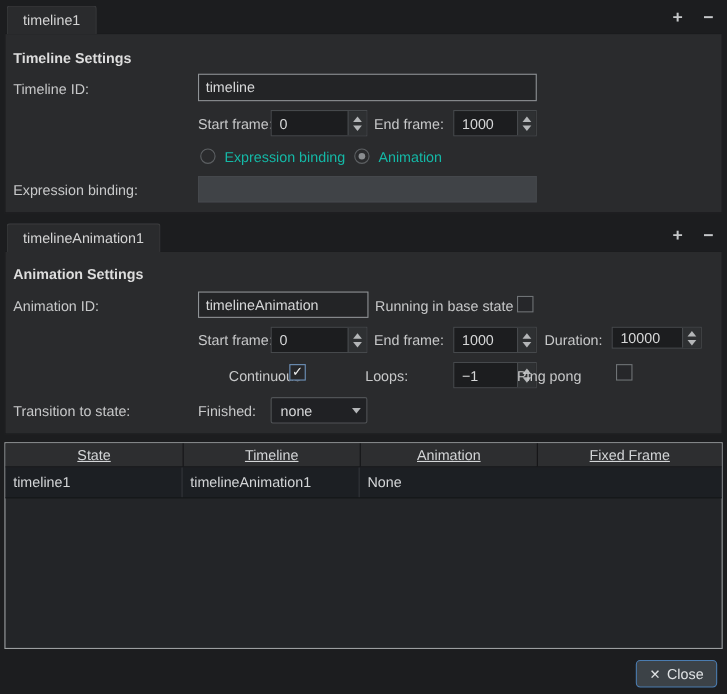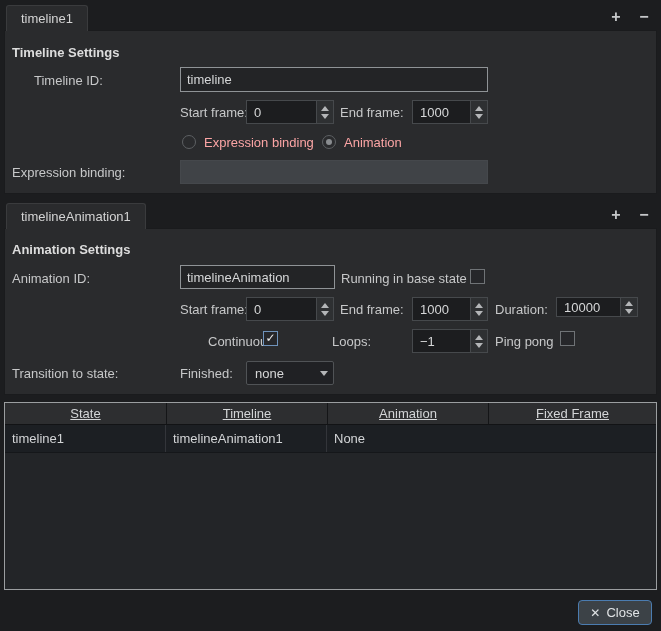--- a/index.html
+++ b/index.html
@@ -20,21 +20,21 @@
     padding:0 14px; height:26px; line-height:25px;
     color:#d4d4d4; z-index:2;
   }
   .toolbtn {
     position:absolute; width:22px; height:20px; text-align:center;
     color:#c6c8ca; font-size:16px; line-height:20px; cursor:default;
     font-weight:bold; z-index:3;
   }
   .sect-title { position:absolute; font-weight:bold; color:#dddddd; }
   .lbl { position:absolute; color:#c7c8c9; white-space:nowrap; }
-  .lbl-disabled { color:#fca5a5; }
+  .lbl-disabled { color:#14b8a6; }
   .lineedit {
     position:absolute; background:#232426; border:1px solid #8f9396;
     color:#d6d7d8; padding:0 6px; font-size:13px;
     font-family:"Liberation Sans","DejaVu Sans",sans-serif; outline:none;
   }
   .lineedit:disabled, .lineedit.disabled {
     background:#404347; border:1px solid #45484c; color:#9a9c9e;
   }
   .spin {
     position:absolute; background:#1c1d1f; border:1px solid #46494c;
@@ -96,21 +96,21 @@
 <div id="window">
 
   <div class="tab" style="left:6px; top:5px;">timeline1</div>
   <div class="toolbtn" style="left:605px; top:7px;">+</div>
   <div class="toolbtn" style="left:633px; top:7px;">−</div>
 
   <div class="pane" style="top:30px; height:164px;"></div>
 
   <div class="sect-title" style="left:12px; top:45px;">Timeline Settings</div>
 
-  <div class="lbl" style="left:12px; top:73px;margin-left:22px;">Timeline ID:</div>
+  <div class="lbl" style="left:12px; top:73px;">Timeline ID:</div>
   <input class="lineedit" style="left: 180px; top: 67px; width: 308px; height: 25px;" value="timeline">
 
   <div class="lbl" style="left:180px; top:105px;">Start frame:</div>
   <div class="spin" style="left:246px; top:100px; width:88px; height:24px;">
     <span class="val">0</span>
     <span class="arrows">
       <span class="tri-up"></span>
       <span class="tri-down"></span>
     </span>
   </div>
@@ -176,21 +176,21 @@
     <span>✓</span>
   </div>
   <div class="lbl" style="left:332px; top:334px;">Loops:</div>
   <div class="spin" style="left:412px; top:329px; width:76px; height:24px;">
     <span class="val">−1</span>
     <span class="arrows">
       <span class="tri-up"></span>
       <span class="tri-down"></span>
     </span>
   </div>
-  <div class="lbl" style="left:495px; top:334px;">Ping pong</div>
+  <div class="lbl" style="left:470px; top:334px;">Ping pong</div>
   <div class="checkbox" style="left:560px; top:331px;"></div>
 
   <div class="lbl" style="left:12px; top:366px;">Transition to state:</div>
   <div class="lbl" style="left:180px; top:366px;">Finished:</div>
   <div class="combo" style="left:246px; top:361px; width:88px; height:24px;">
     <span class="val">none</span>
     <span class="arrow">
       <span class="tri-down"></span>
     </span>
   </div>

